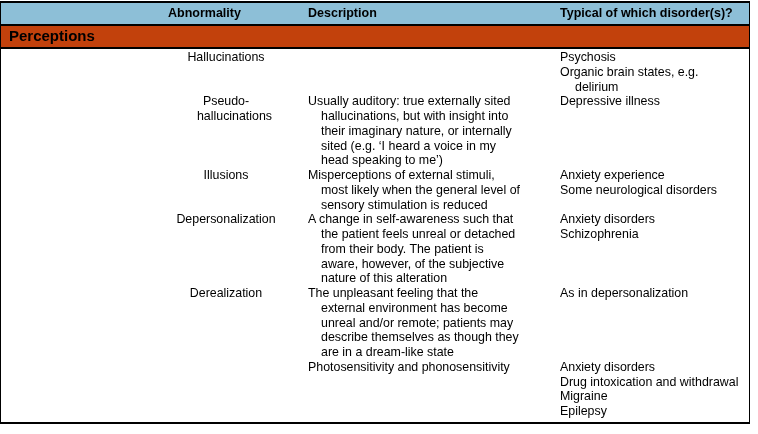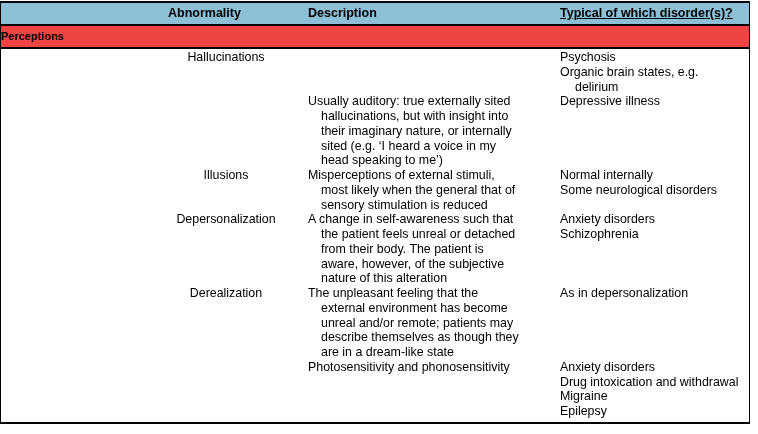--- a/index.html
+++ b/index.html
@@ -33,25 +33,25 @@
   }
   .hdr {
     background: #8dbfd7;
     border-bottom: 2px solid #000000;
     padding: 3px 0 4px 0;
     font-weight: bold;
     font-size: 12.5px;
     line-height: 14px;
   }
   .section-row {
-    background: #ef4444;
+    background: #c2410c;
     border-bottom: 2px solid #000000;
-    padding: 3px 0 4px 0;
+    padding: 3px 0 4px 8px;
     font-weight: bold;
-    font-size: 11px;
+    font-size: 15px;
     line-height: 14px;
   }
   .body {
     background: #ffffff;
     padding: 1px 0 3px 0;
   }
   .row { font-size: 12.4px; line-height: 14.75px; }
   .c-abn {
     grid-column: 2;
     padding: 0 24px 0 17px;
@@ -66,21 +66,21 @@
   .c-dis {
     grid-column: 4;
     padding-right: 6px;
   }
   .c-dis .dis-item {
     padding-left: 15px;
     text-indent: -15px;
   }
   .h-abn { grid-column: 2; }
   .h-desc { grid-column: 3; }
-  .h-dis { grid-column: 4; text-decoration: underline; }
+  .h-dis { grid-column: 4; }
 </style>
 </head>
 <body>
 
 <div class="page">
   <div class="table">
 
     <div class="hdr grid-cols">
       <div class="h-abn">Abnormality</div>
       <div class="h-desc">Description</div>
@@ -95,31 +95,32 @@
 
       <div class="row grid-cols">
         <div class="c-abn">Hallucinations</div>
         <div class="c-dis">
           <div class="dis-item">Psychosis</div>
           <div class="dis-item">Organic brain states, e.g. delirium</div>
         </div>
       </div>
 
       <div class="row grid-cols">
+        <div class="c-abn">Pseudo-hallucinations</div>
         <div class="c-desc">Usually auditory: true externally sited hallucinations, but with insight into their imaginary nature, or internally sited (e.g. ‘I heard a voice in my head speaking to me’)</div>
         <div class="c-dis">
           <div class="dis-item">Depressive illness</div>
         </div>
       </div>
 
       <div class="row grid-cols">
         <div class="c-abn">Illusions</div>
-        <div class="c-desc">Misperceptions of external stimuli, most likely when the general that of sensory stimulation is reduced</div>
+        <div class="c-desc">Misperceptions of external stimuli, most likely when the general level of sensory stimulation is reduced</div>
         <div class="c-dis">
-          <div class="dis-item">Normal internally</div>
+          <div class="dis-item">Anxiety experience</div>
           <div class="dis-item">Some neurological disorders</div>
         </div>
       </div>
 
       <div class="row grid-cols">
         <div class="c-abn">Depersonalization</div>
         <div class="c-desc">A change in self-awareness such that the patient feels unreal or detached from their body. The patient is aware, however, of the subjective nature of this alteration</div>
         <div class="c-dis">
           <div class="dis-item">Anxiety disorders</div>
           <div class="dis-item">Schizophrenia</div>

